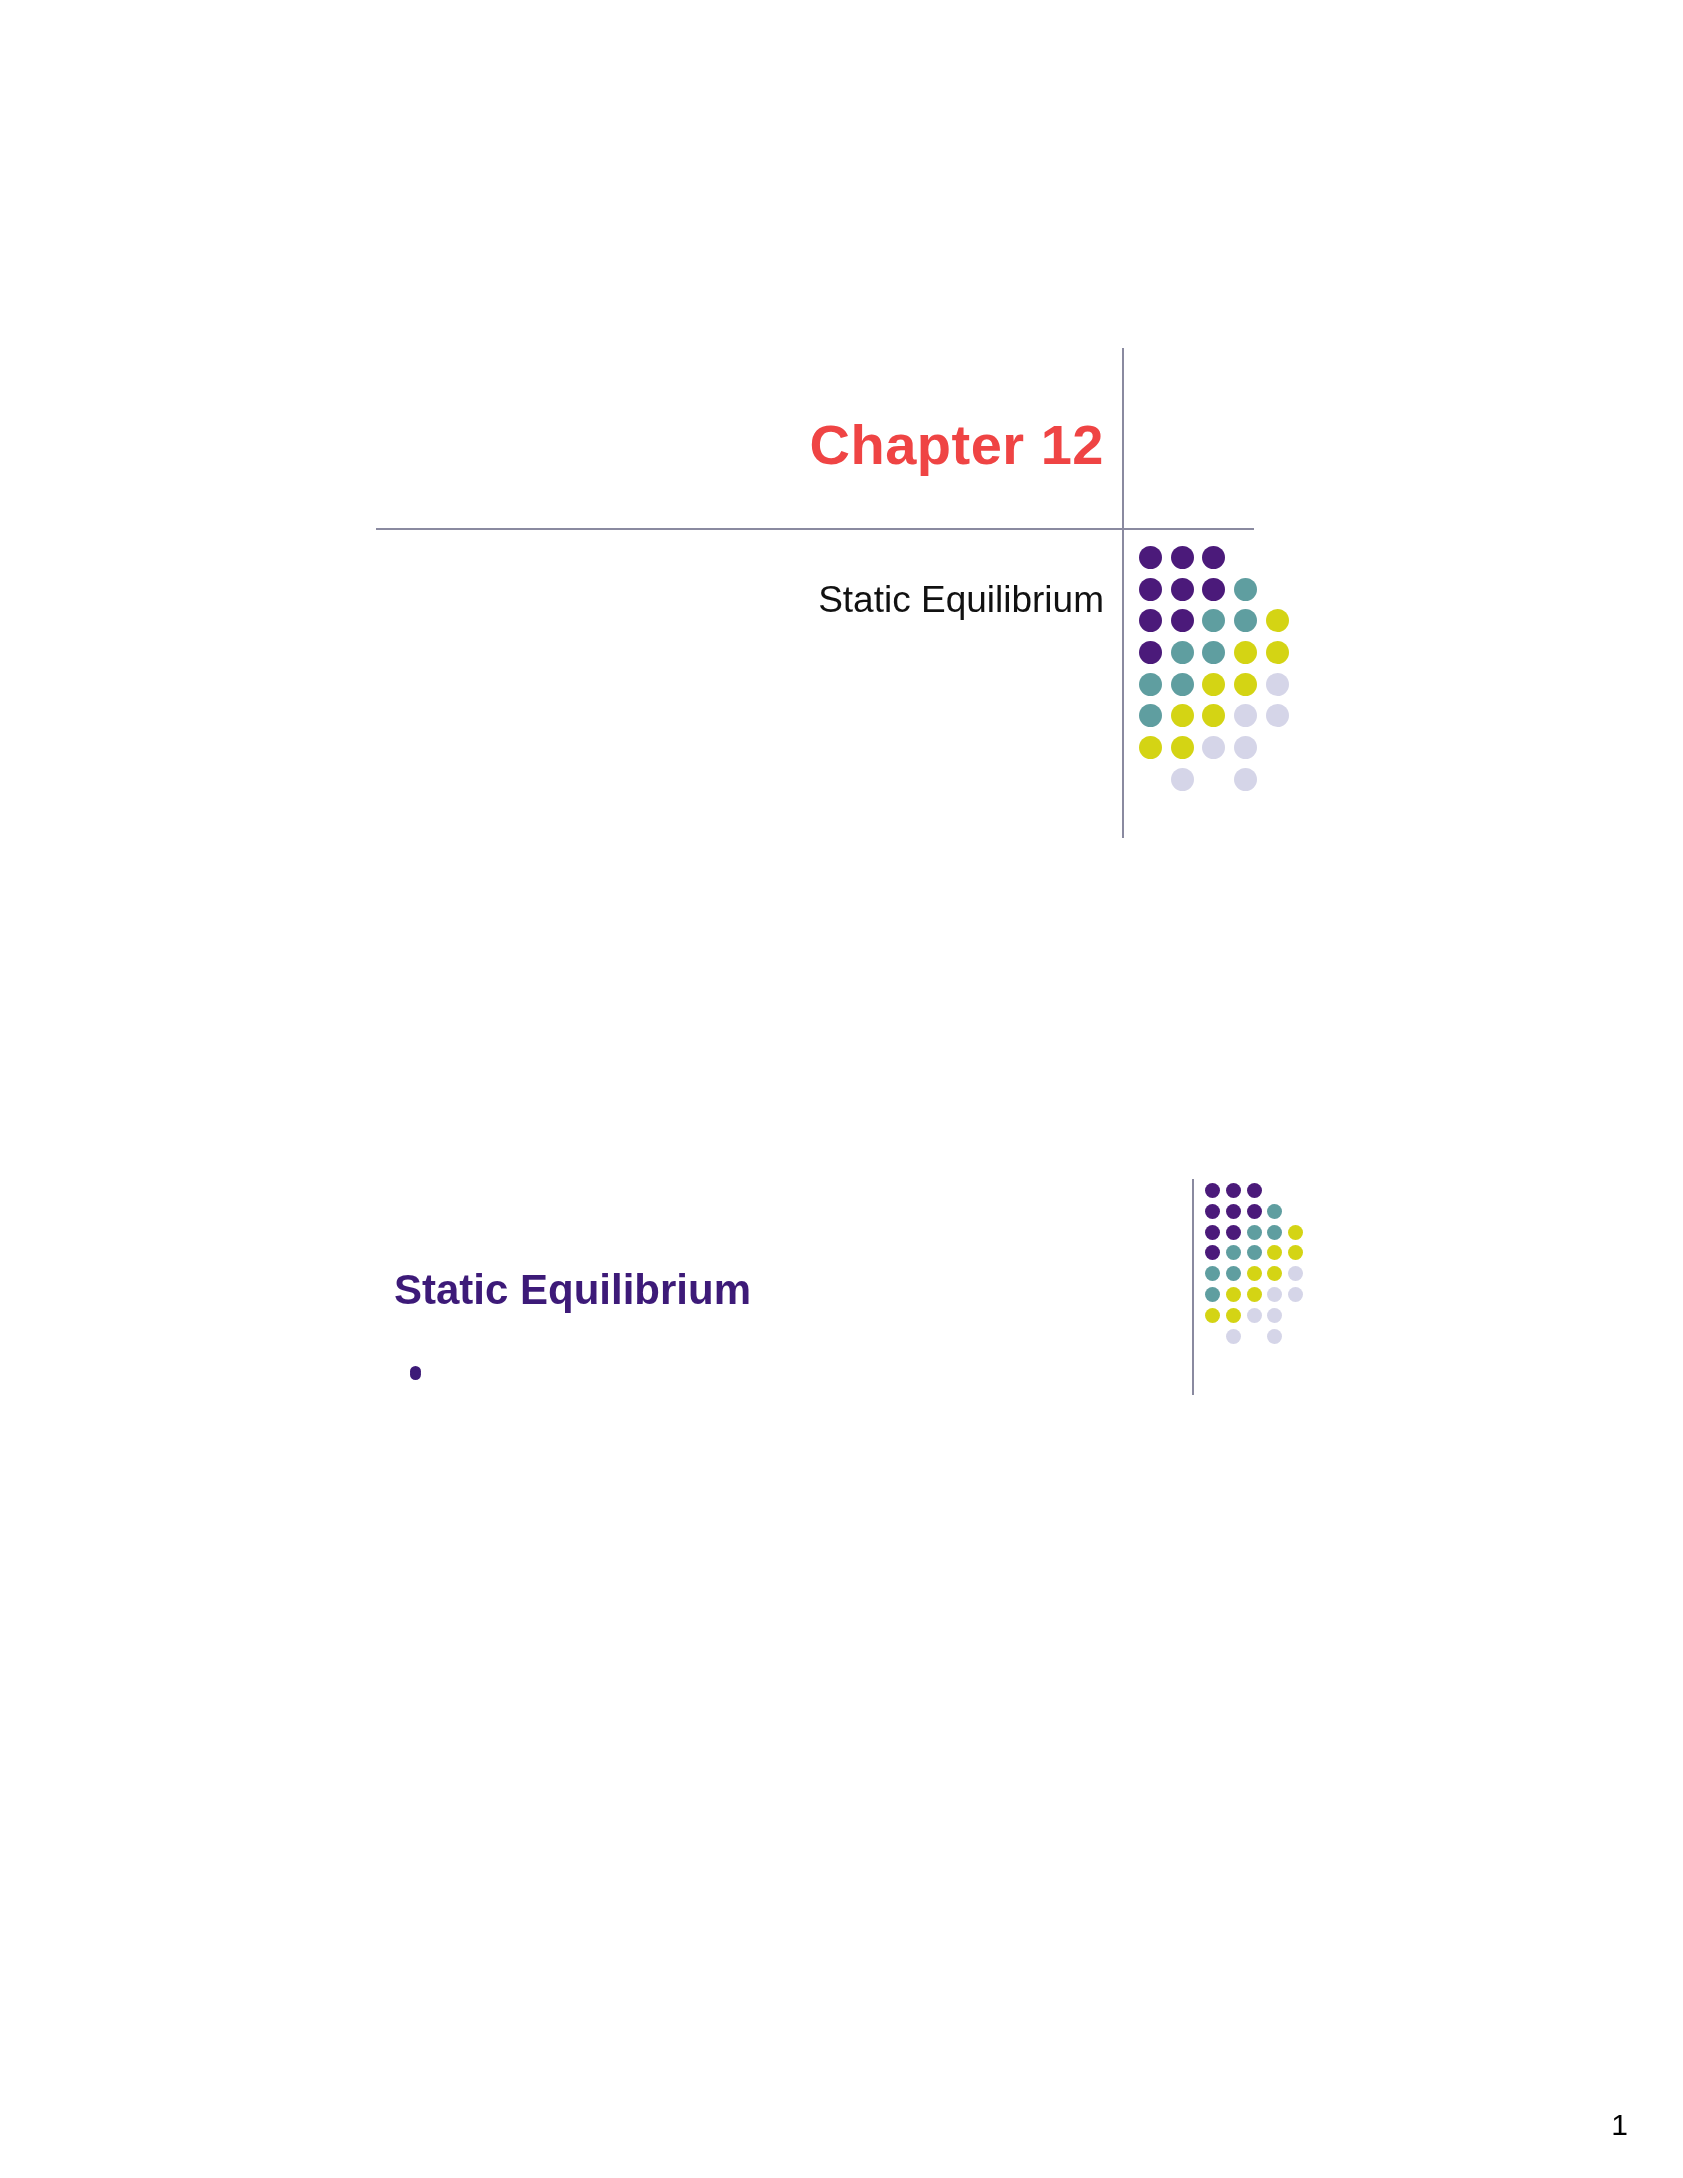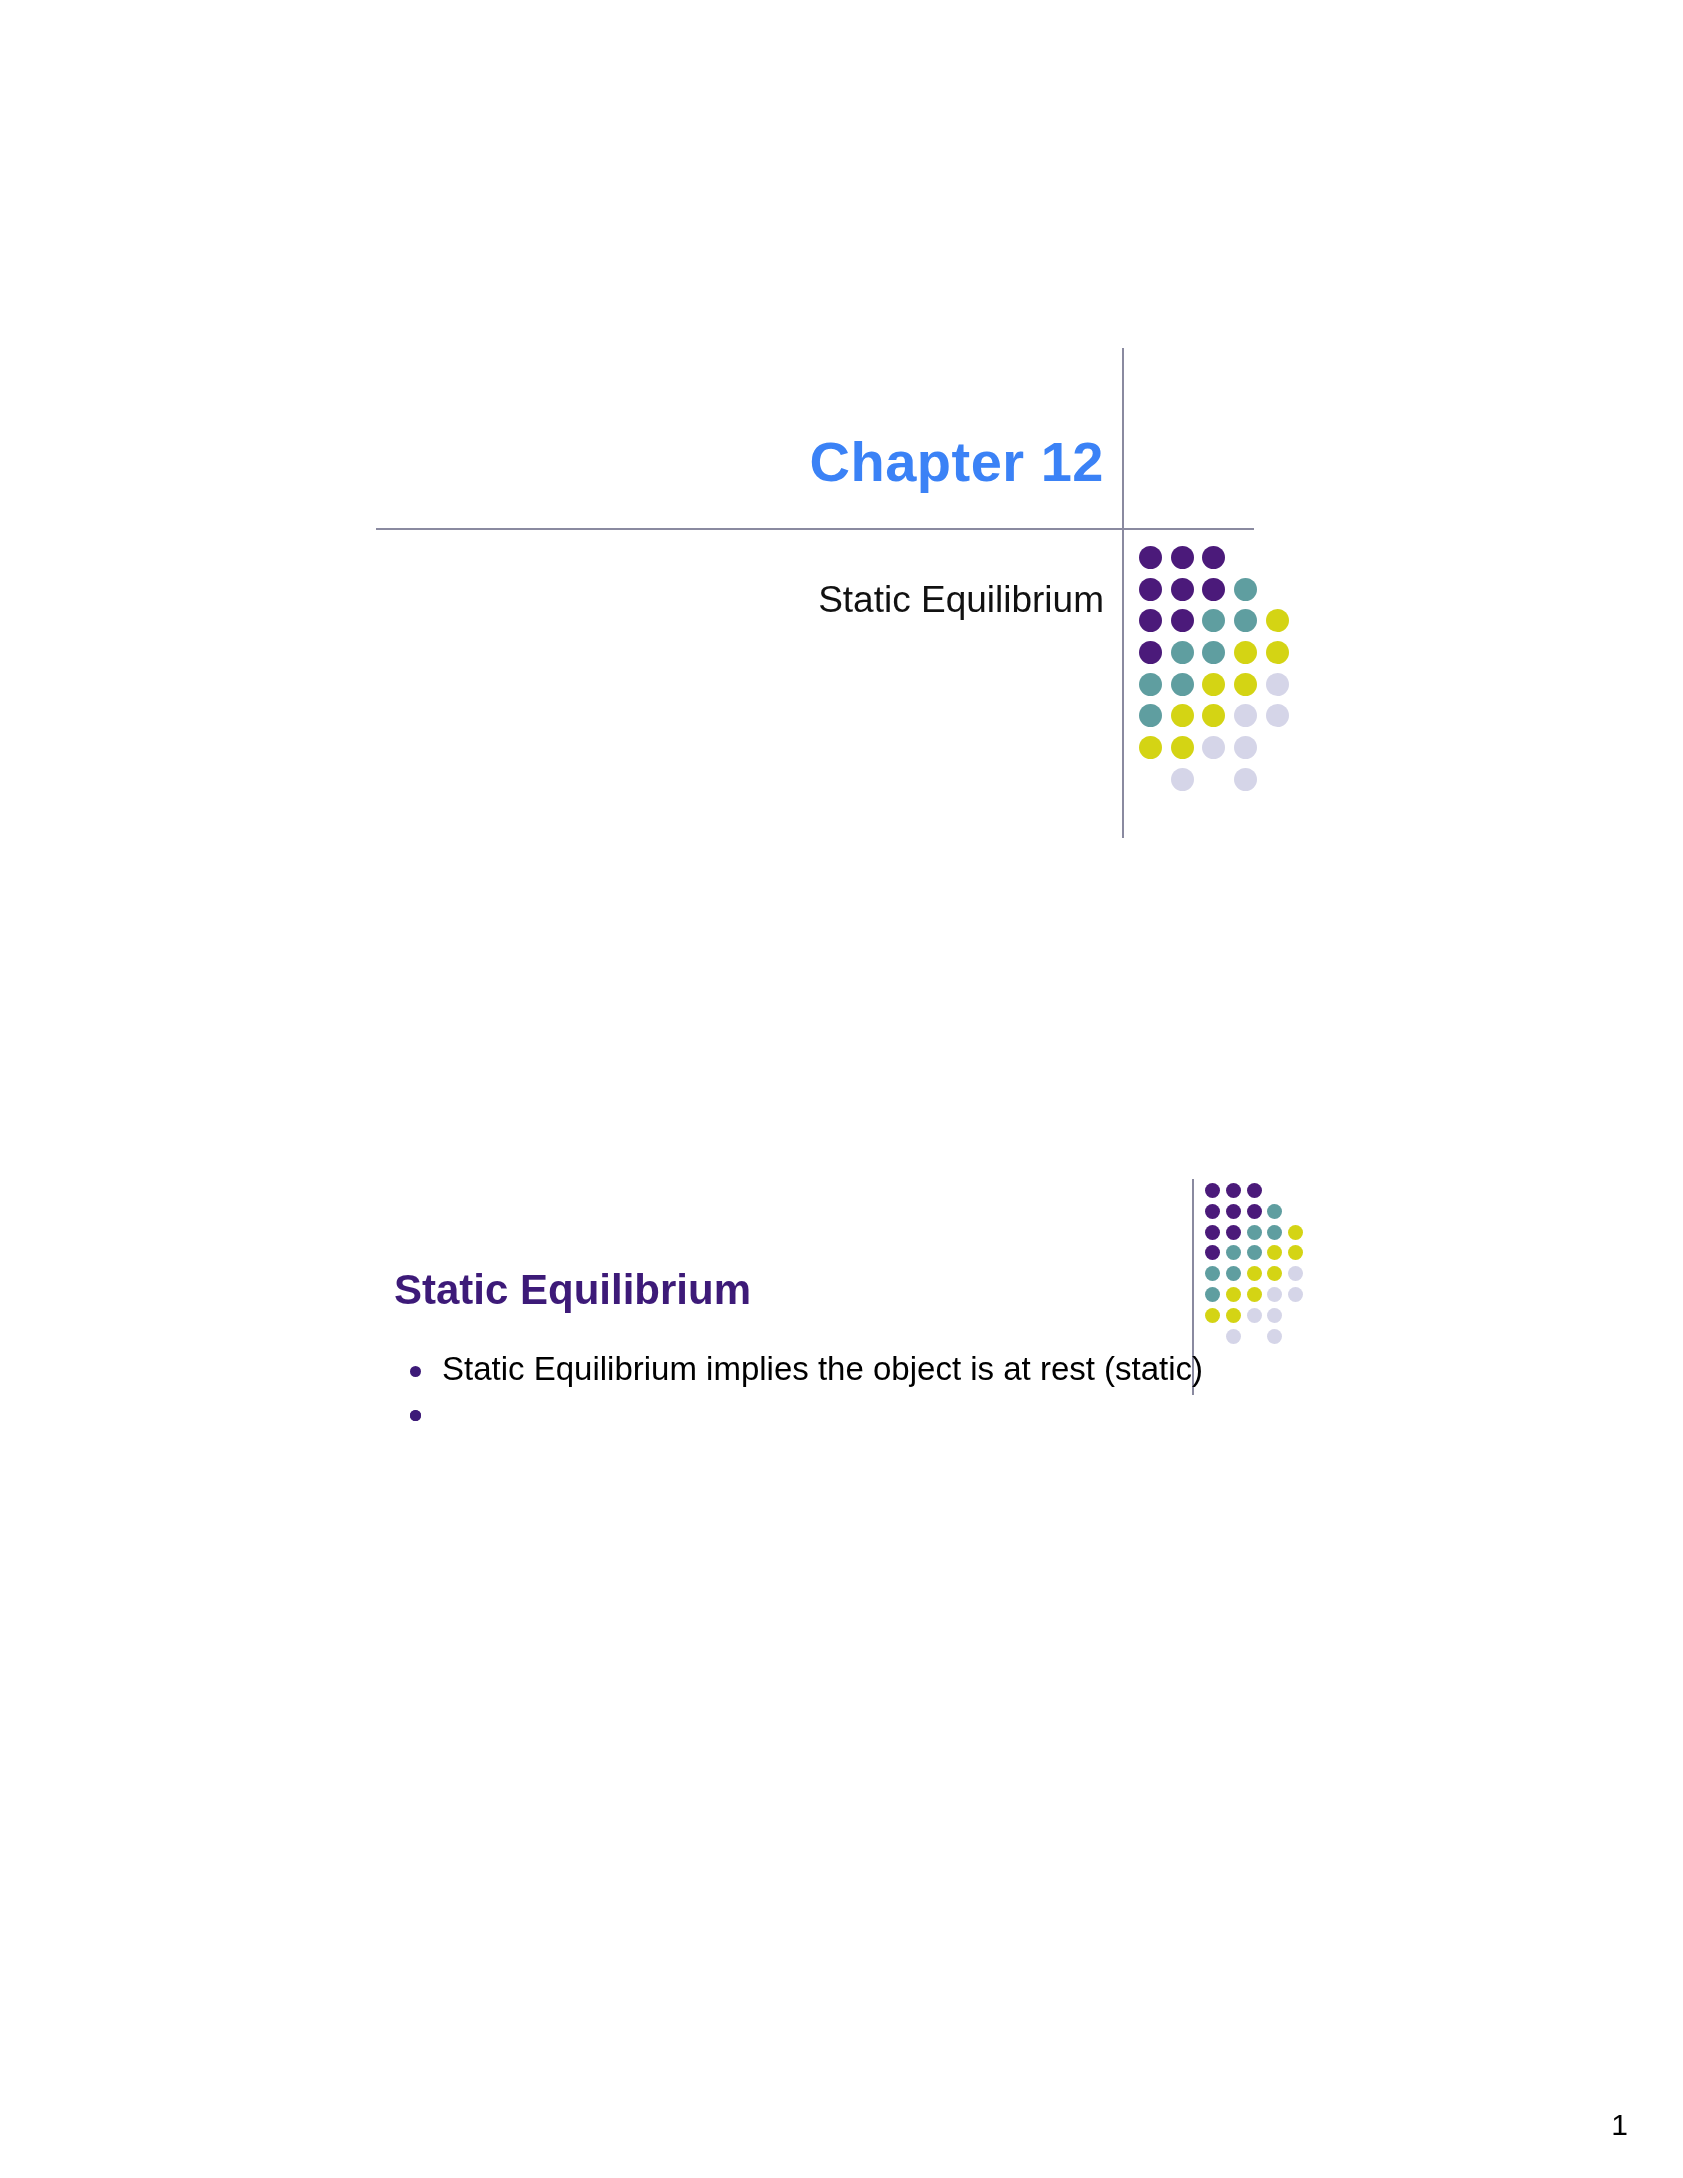--- a/index.html
+++ b/index.html
@@ -36,26 +36,26 @@
     position: absolute;
     left: 376px;
     top: 528px;
     width: 878px;
     height: 2px;
     background: #8a8aa0;
   }
   #slide-title .chapter {
     position: absolute;
     left: 376px;
-    top: 429px;
+    top: 412px;
     width: 728px;
     text-align: right;
     font-size: 56px;
     font-weight: bold;
-    color: #3b82f6;
+    color: #ef4444;
     letter-spacing: 0.5px;
   }
   #slide-title .subtitle {
     position: absolute;
     left: 376px;
     top: 579px;
     width: 728px;
     text-align: right;
     font-size: 37px;
     color: #111111;
@@ -219,24 +219,20 @@
       <div class="dot" style="background: rgb(212, 212, 20); width: 15px; height: 15px; left: 21px; top: 125px;"></div>
       <div class="dot" style="background: rgb(213, 213, 232); width: 15px; height: 15px; left: 42px; top: 125px;"></div>
       <div class="dot" style="background: rgb(213, 213, 232); width: 15px; height: 15px; left: 62px; top: 125px;"></div>
       <div class="dot" style="background: rgb(213, 213, 232); width: 15px; height: 15px; left: 21px; top: 146px;"></div>
       <div class="dot" style="background: rgb(213, 213, 232); width: 15px; height: 15px; left: 62px; top: 146px;"></div>
     </div>
   <div class="slide-heading">Static Equilibrium</div>
   <ul class="bullets">
     <li>
       <span class="bullet-dot"></span>
-      <span>Static Equilibrium implies the object is at rest (static)</span>
-    </li>
-    <li>
-      <span class="bullet-dot"></span>
     </li>
     <li>
       <span class="bullet-dot"></span>
     </li>
   </ul>
 </div>
 
 <div id="page-number">1</div>
 
 

